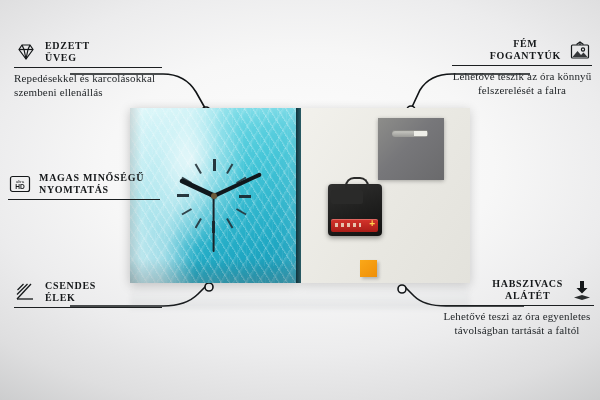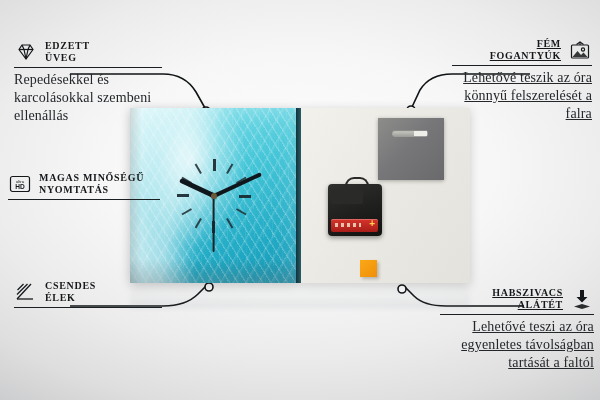--- a/index.html
+++ b/index.html
@@ -74,35 +74,35 @@
   
   .refl{position:absolute;left:130px;top:283px;width:340px;height:26px;
         background:linear-gradient(180deg,rgba(120,130,135,.22),rgba(255,255,255,0));
         filter:blur(2px);transform:scaleY(-1);opacity:.5;}
 
   
   .callout{position:absolute;}
   .co-head{display:flex;align-items:center;gap:7px;}
   .co-title{font-size:10px;letter-spacing:.7px;color:#15181a;line-height:1.18;font-weight:bold;}
   .rule{height:1px;background:#1c1f21;margin:3px 0 3px;}
-  .co-desc{font-size:14px;color:#23272a;line-height:1.30;letter-spacing:.15px;}
+  .co-desc{font-size:11px;color:#23272a;line-height:1.30;letter-spacing:.15px;}
   .ico{flex:0 0 auto;width:24px;height:24px;color:#15181a;}
   .ico svg{display:block;width:24px;height:24px;}
 
   .left{text-align:left;}
   .right .co-head{justify-content:flex-end;}
-  .right .co-title,.right .co-desc{text-align:right;text-decoration:underline;}
+  .right .co-title,.right .co-desc{text-align:center;}
 
   
   #c-tempered{left:14px;top:40px;width:148px;}
   #c-print{left:8px;top:172px;width:152px;}
   #c-edges{left:14px;top:280px;width:148px;}
   #c-handles{left:452px;top:38px;width:140px;}
   #c-mech{left:452px;top:172px;width:140px;}
-  #c-foam{left:440px;top:278px;width:154px;margin-top:9px;}
+  #c-foam{left:440px;top:278px;width:154px;}
 
   
   .links{position:absolute;left:0;top:0;width:600px;height:400px;}
 </style>
 </head>
 <body>
 
 <div class="stage">
 
   <svg class="links" viewBox="0 0 600 400">

